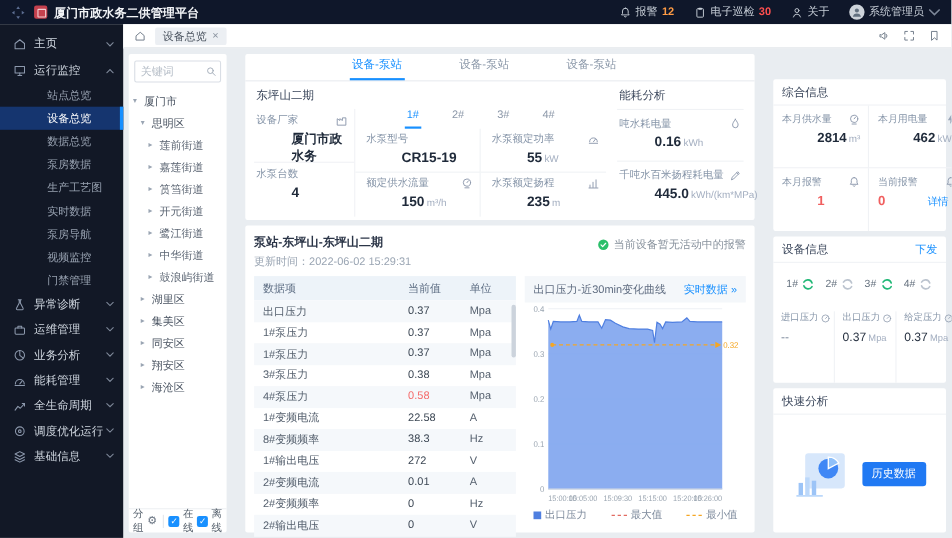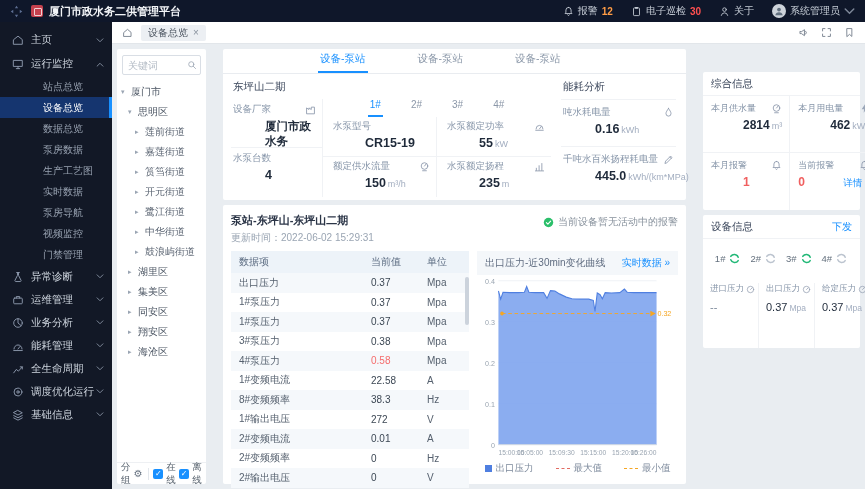--- a/index.html
+++ b/index.html
@@ -757,18 +757,35 @@
                   <svg class="line-ic" viewBox="0 0 14 14">
                       <circle cx="7" cy="7" r="5"></circle>
                       <path d="M7 7l2.4-2.4"></path>
                     </svg>
                   </div>
                 <div class="press-val"><span>0.37</span><span class="unit">Mpa</span></div>
               </div>
             </div>
           </div>
 
+          <div class="card cardC">
+            <div class="card-head">
+                <span>快速分析</span>
+              </div>
+            <div class="quick-body">
+              <svg width="50" height="44" viewBox="0 0 50 44">
+                <rect x="10" y="3" width="36" height="32" rx="3" fill="#d7e7fb"></rect>
+                <circle cx="31" cy="17" r="9" fill="#3f87f5"></circle>
+                <path d="M31 17L31 6.5A10.5 10.5 0 0 1 40.5 12z" fill="#8fc0f9" stroke="#fff" stroke-width="1.2"></path>
+                <rect x="4" y="30" width="4" height="11" fill="#9cc4f7"></rect>
+                <rect x="10" y="25" width="4" height="16" fill="#bcd8fa"></rect>
+                <rect x="16" y="28" width="4" height="13" fill="#9cc4f7"></rect>
+                <rect x="2" y="41" width="24" height="1.6" fill="#bcd8fa"></rect>
+              </svg>
+              <button class="btn-primary">历史数据</button>
+            </div>
+          </div>
         </div>
 
       </div>
     </div>
   </div>
 </div>
 
 </body></html>

